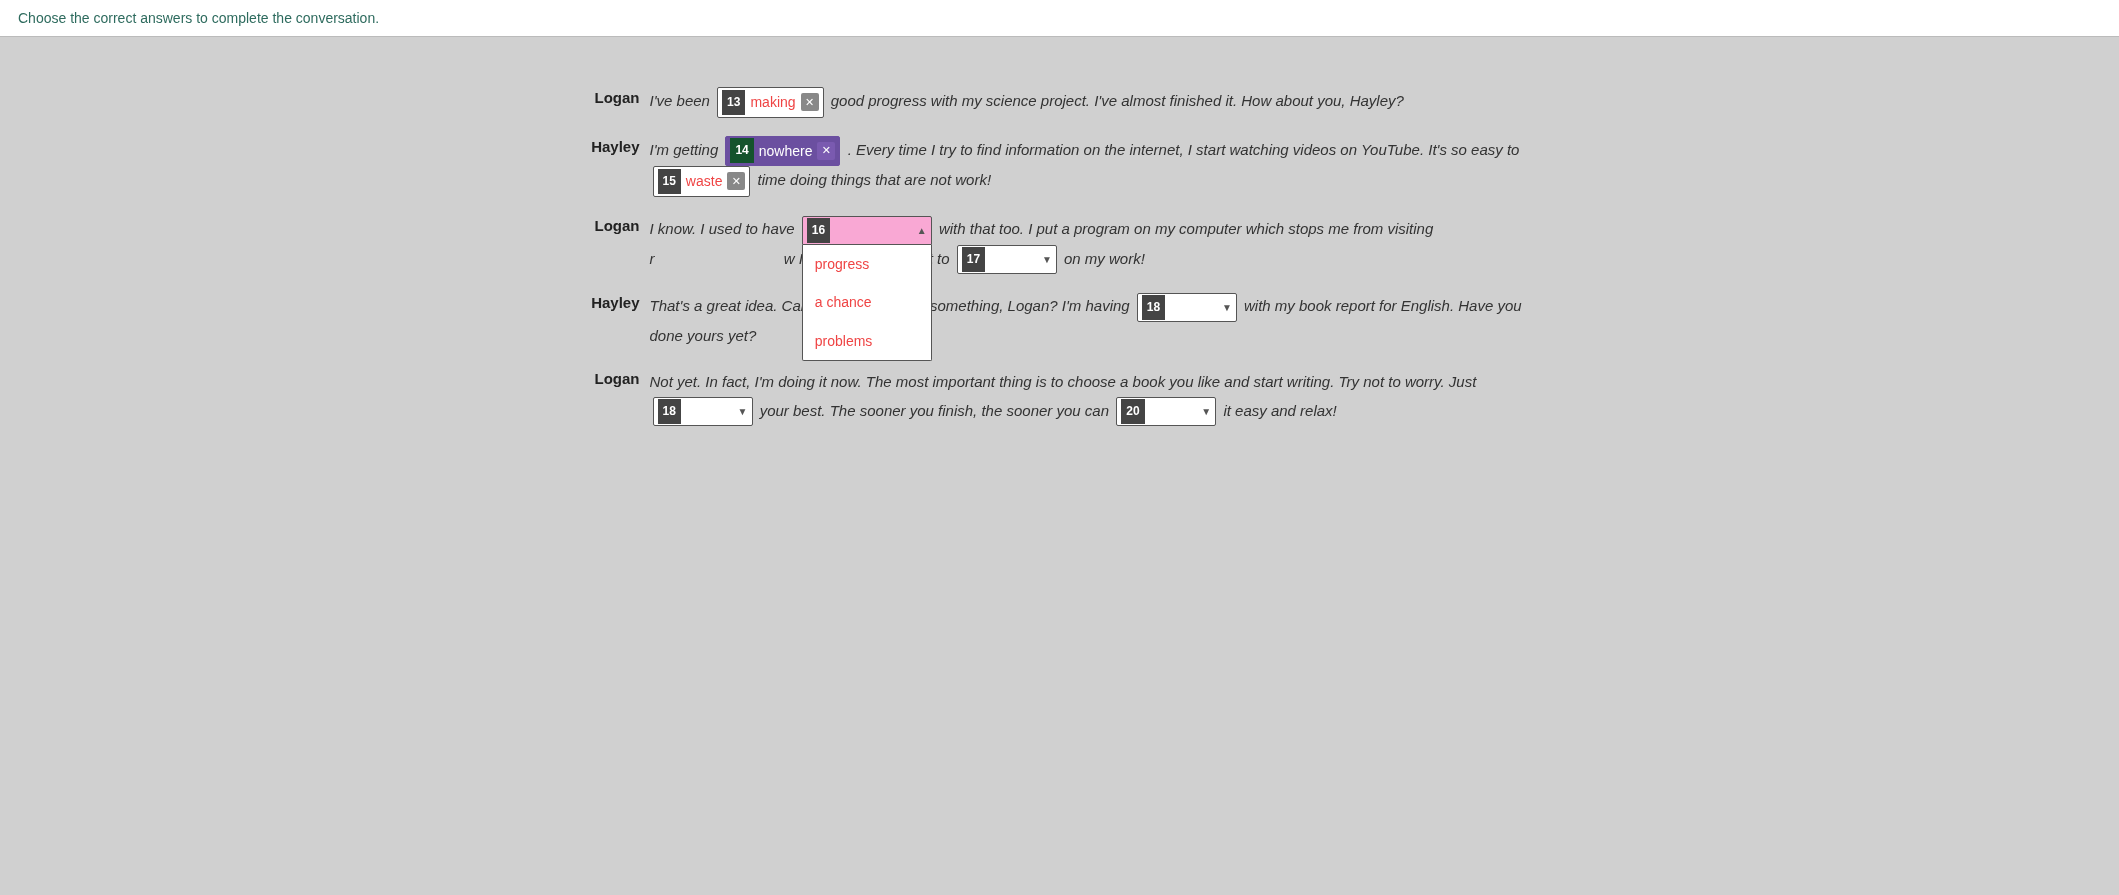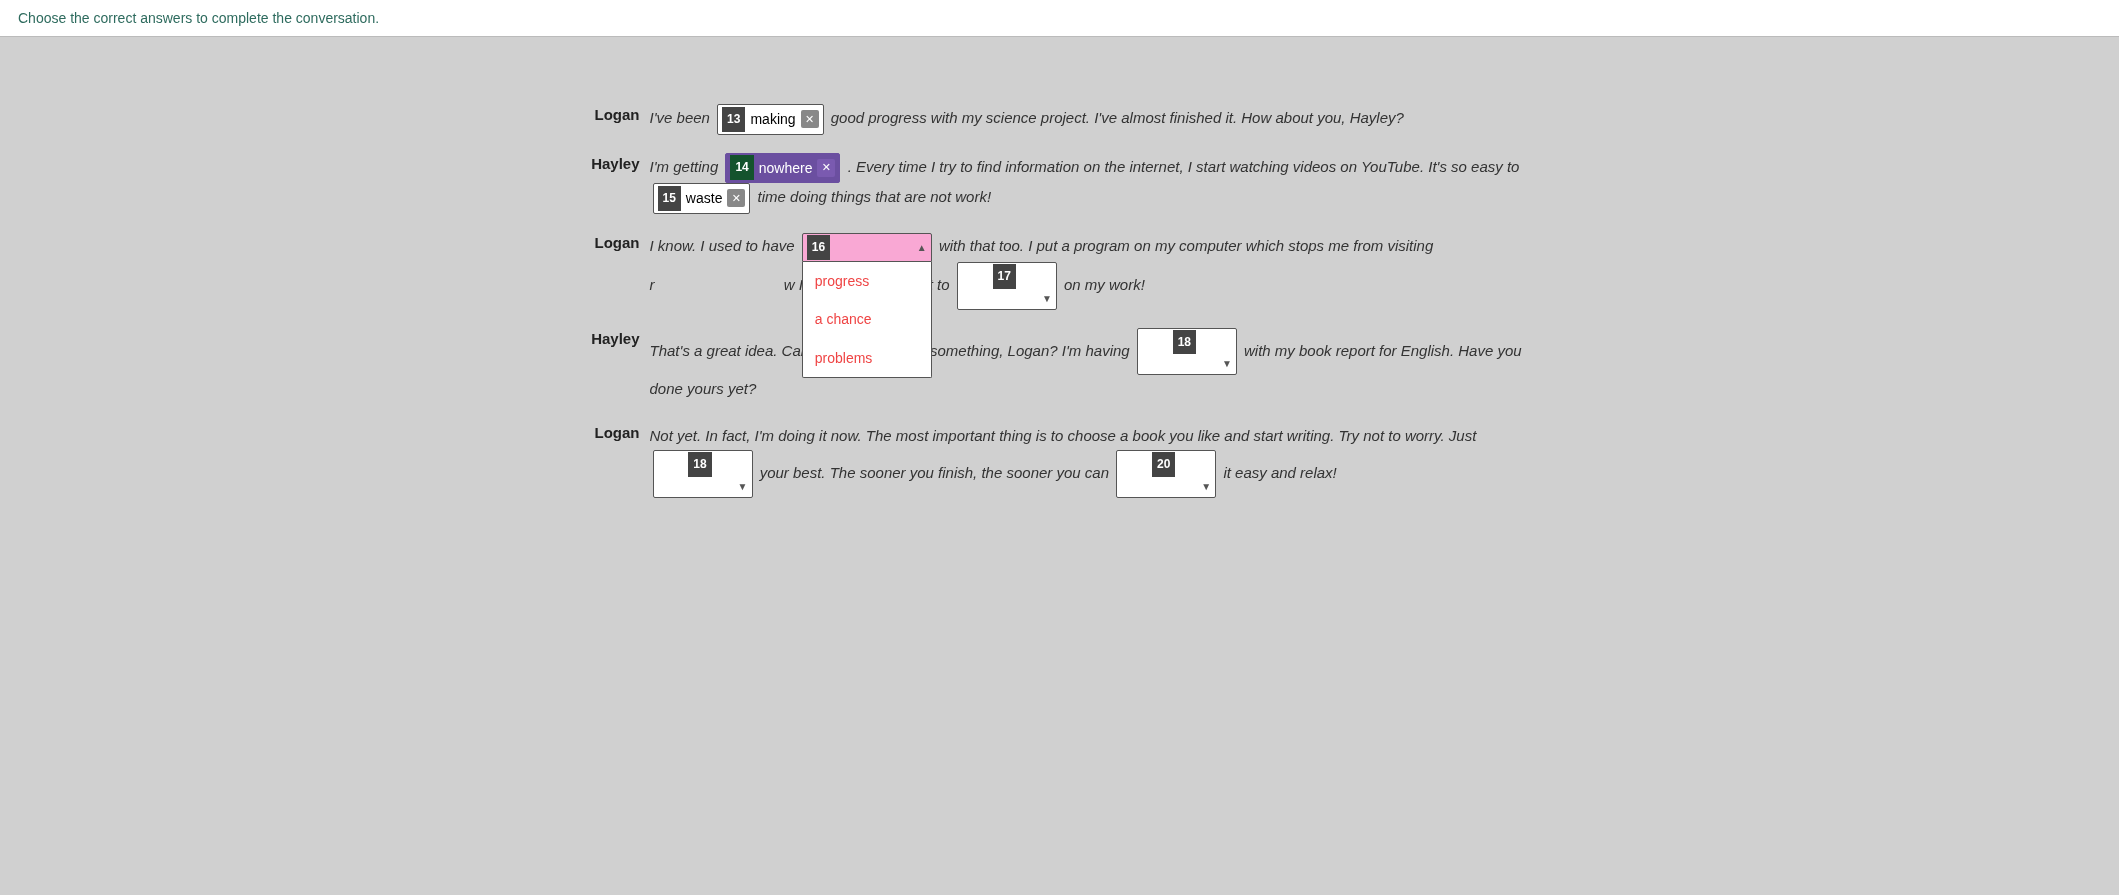--- a/index.html
+++ b/index.html
@@ -15,21 +15,21 @@
       background: #fff;
       padding: 10px 18px;
       border-bottom: 1px solid #bbb;
       font-size: 14px;
       color: #2e6b5e;
     }
 
     .main-content {
       padding: 30px 60px;
       max-width: 1100px;
-      margin: 17px auto;
+      margin: 0 auto;
     }
 
     .conversation {
       margin-top: 20px;
     }
 
     .conversation-row {
       display: flex;
       align-items: flex-start;
       margin-bottom: 18px;
@@ -72,21 +72,21 @@
       background: #444;
       color: #fff;
       font-size: 12px;
       padding: 1px 5px;
       margin-right: 5px;
       font-weight: bold;
     }
 
     .answer-box .text-val {
       font-size: 14px;
-      color: #000000;
+      color: #ef4444;
     }
 
     .answer-box .clear-btn {
       display: inline-flex;
       align-items: center;
       justify-content: center;
       background: #888;
       color: #fff;
       font-size: 11px;
       width: 18px;
@@ -122,21 +122,20 @@
       background: #fff;
       border-radius: 2px;
       padding: 1px 4px;
       vertical-align: middle;
       margin: 0 3px;
       min-width: 100px;
       font-style: normal;
       font-size: 14px;
       color: #333;
       cursor: pointer;
-      flex-direction: column;
     }
 
     .dropdown-box .num {
       background: #444;
       color: #fff;
       font-size: 12px;
       padding: 1px 5px;
       margin-right: 5px;
       font-weight: bold;
     }

